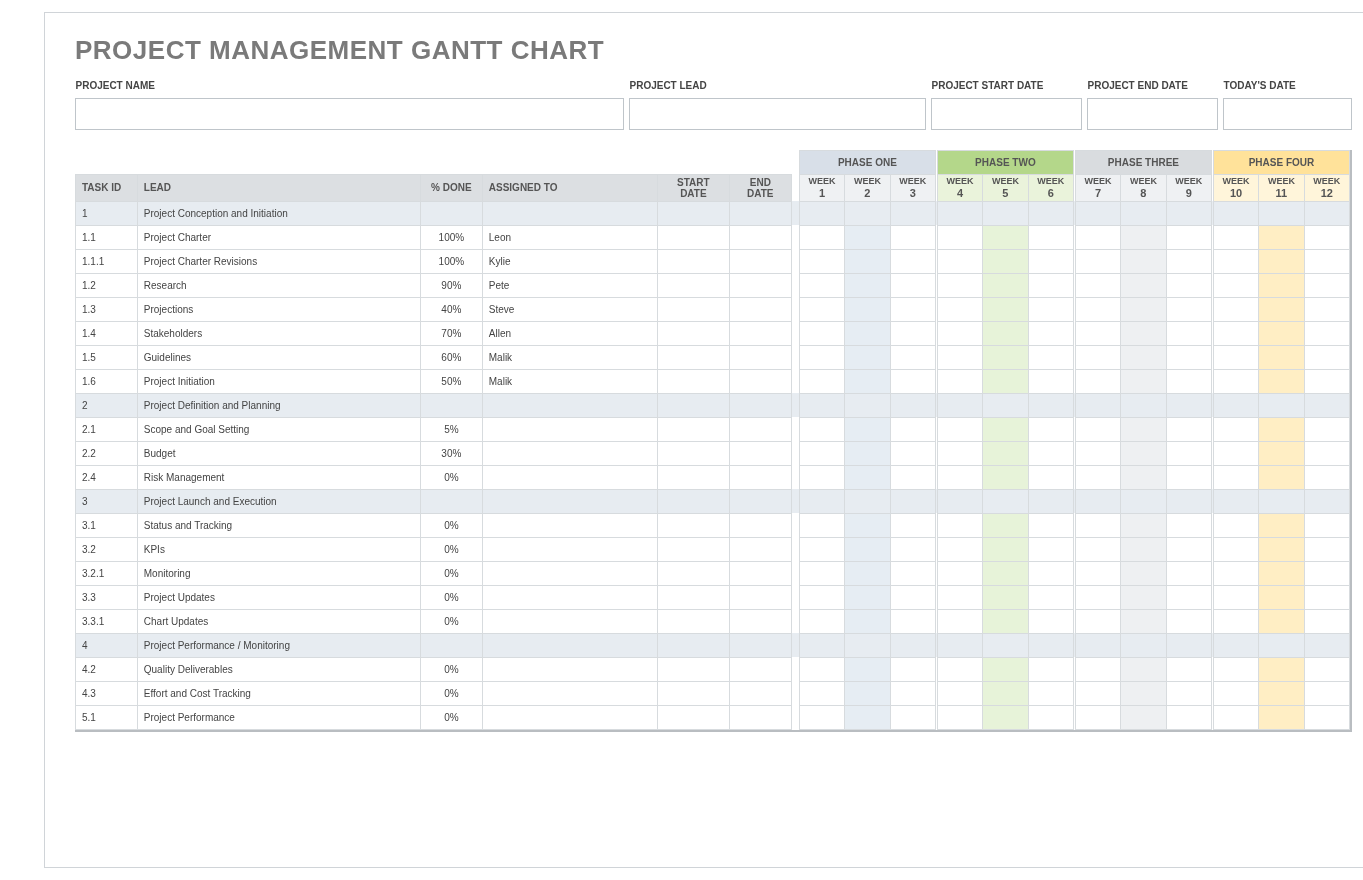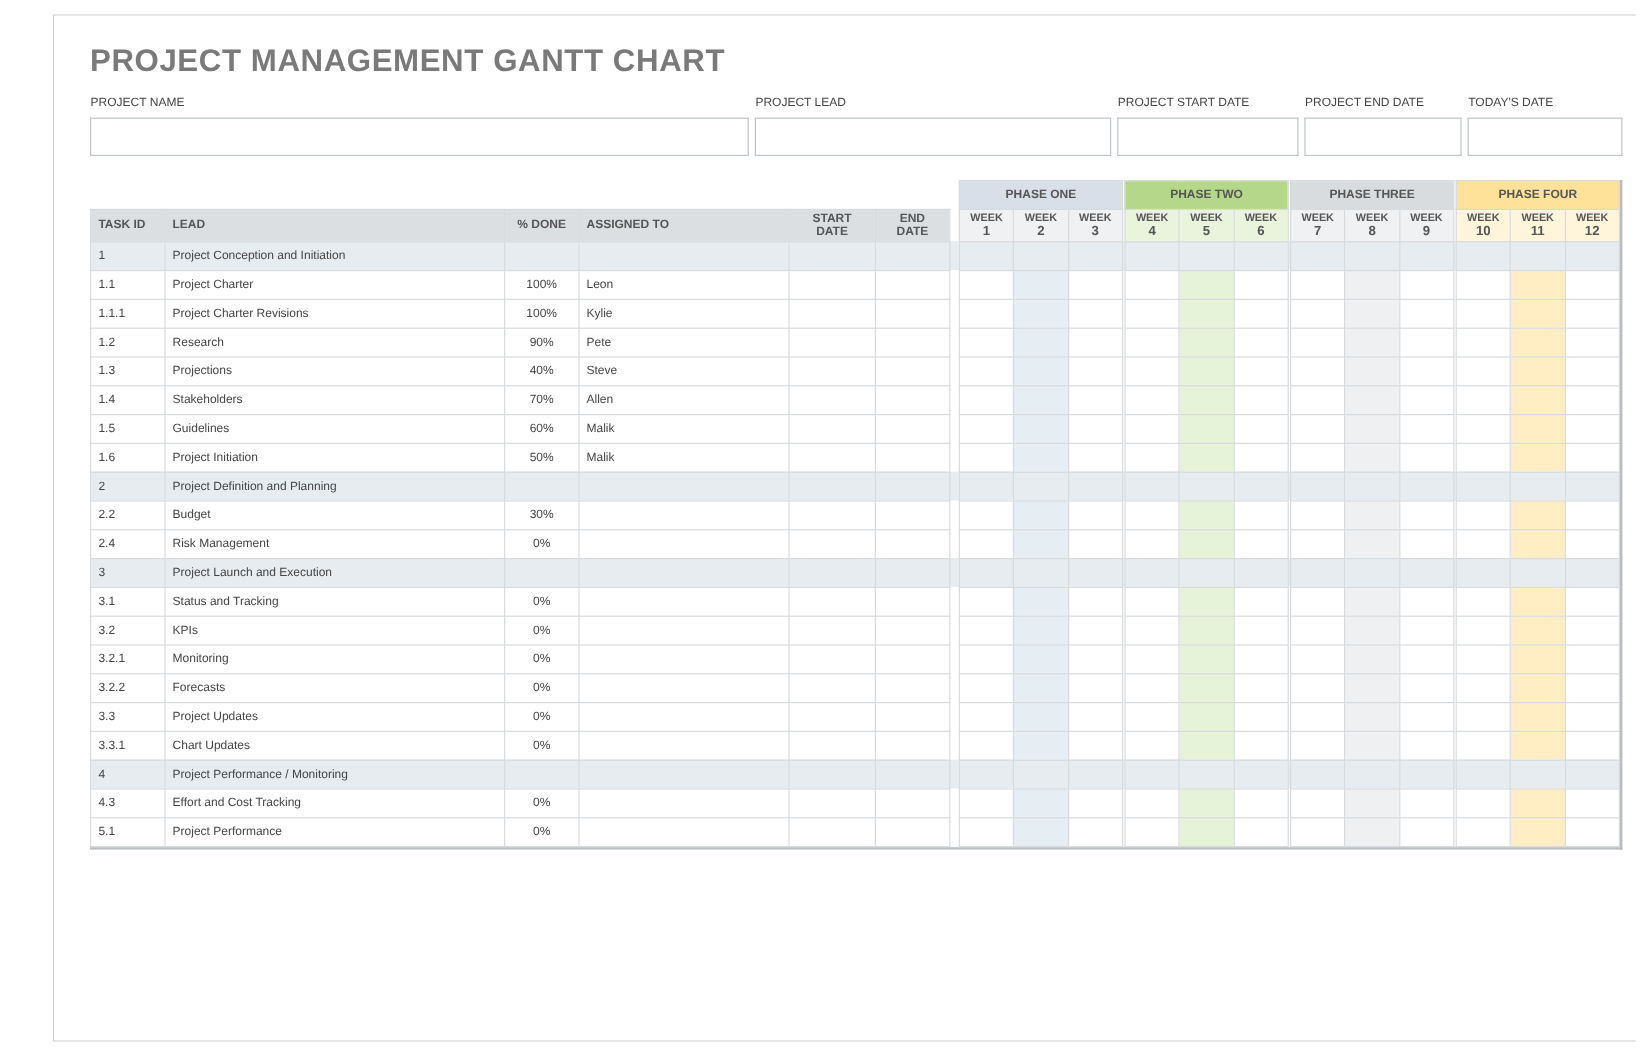--- a/index.html
+++ b/index.html
@@ -5,21 +5,21 @@
   html,body{margin:0;padding:0;font-family:"Century Gothic","Segoe UI",Arial,sans-serif;background:#fff;color:#333;}
   .page{box-sizing:border-box;width:1363px;height:880px;padding:12px;margin-left:32px;}
   .sheet{box-sizing:border-box;width:100%;height:100%;border:1px solid #d0d4d8;padding:22px 30px 30px 30px;position:relative;}
   h1{margin:0 0 14px 0;font-size:26px;font-weight:700;letter-spacing:.5px;color:#7a7a7a;}
   table{border-collapse:collapse;table-layout:fixed;}
   td,th{padding:0;}
 
   
   .meta{width:100%;}
   .meta td{font-size:10px;color:#444;vertical-align:top;}
-  .meta .lbl{height:16px;padding-bottom:2px;}
+  .meta .lbl{height:16px;padding-bottom:2px;font-weight:bold;}
   .meta .box{height:30px;border:1px solid #bfc5ca;}
   .meta .gap{width:8px;border:none;}
 
   
   .gwrap{margin-top:20px;border-bottom:2px solid #b9bdc1;border-right:2px solid #b9bdc1;}
   .gantt{width:100%;font-size:10px;}
   .gantt th,.gantt td{border:1px solid #d7dbde;box-sizing:border-box;height:24px;}
   .gantt .noborder{border:none;}
   .gantt thead th{background:#dcdfe2;color:#555;font-weight:700;text-align:left;padding:0 6px;font-size:10px;}
   .gantt thead th.center{text-align:center;}
@@ -417,20 +417,44 @@
               <td class="noborder" style="border: none;"></td>
               <td class="wk "></td>
               <td class="wk "></td>
               <td class="wk "></td>
               <td class="noborder" style="border: none;"></td>
               <td class="wk "></td>
               <td class="wk "></td>
               <td class="wk "></td>
             </tr>
             <tr>
+              <td>2.1</td>
+              <td>Scope and Goal Setting</td>
+              <td class="c">5%</td>
+              <td></td>
+              <td class="c"></td>
+              <td class="c"></td>
+              <td class="noborder" style="border: none;"></td>
+              <td class="wk "></td>
+              <td class="wk b2"></td>
+              <td class="wk "></td>
+              <td class="noborder" style="border: none;"></td>
+              <td class="wk "></td>
+              <td class="wk b5"></td>
+              <td class="wk "></td>
+              <td class="noborder" style="border: none;"></td>
+              <td class="wk "></td>
+              <td class="wk b8"></td>
+              <td class="wk "></td>
+              <td class="noborder" style="border: none;"></td>
+              <td class="wk "></td>
+              <td class="wk b11"></td>
+              <td class="wk "></td>
+            </tr>
+            <tr>
               <td>2.2</td>
               <td>Budget</td>
               <td class="c">30%</td>
               <td></td>
               <td class="c"></td>
               <td class="c"></td>
               <td class="noborder" style="border: none;"></td>
               <td class="wk "></td>
               <td class="wk b2"></td>
               <td class="wk "></td>
@@ -561,44 +585,20 @@
               <td class="noborder" style="border: none;"></td>
               <td class="wk "></td>
               <td class="wk b8"></td>
               <td class="wk "></td>
               <td class="noborder" style="border: none;"></td>
               <td class="wk "></td>
               <td class="wk b11"></td>
               <td class="wk "></td>
             </tr>
             <tr>
-              <td>3.2.2</td>
-              <td>Forecasts</td>
-              <td class="c">0%</td>
-              <td></td>
-              <td class="c"></td>
-              <td class="c"></td>
-              <td class="noborder" style="border: none;"></td>
-              <td class="wk "></td>
-              <td class="wk b2"></td>
-              <td class="wk "></td>
-              <td class="noborder" style="border: none;"></td>
-              <td class="wk "></td>
-              <td class="wk b5"></td>
-              <td class="wk "></td>
-              <td class="noborder" style="border: none;"></td>
-              <td class="wk "></td>
-              <td class="wk b8"></td>
-              <td class="wk "></td>
-              <td class="noborder" style="border: none;"></td>
-              <td class="wk "></td>
-              <td class="wk b11"></td>
-              <td class="wk "></td>
-            </tr>
-            <tr>
               <td>3.3</td>
               <td>Project Updates</td>
               <td class="c">0%</td>
               <td></td>
               <td class="c"></td>
               <td class="c"></td>
               <td class="noborder" style="border: none;"></td>
               <td class="wk "></td>
               <td class="wk b2"></td>
               <td class="wk "></td>
@@ -657,20 +657,44 @@
               <td class="noborder" style="border: none;"></td>
               <td class="wk "></td>
               <td class="wk "></td>
               <td class="wk "></td>
               <td class="noborder" style="border: none;"></td>
               <td class="wk "></td>
               <td class="wk "></td>
               <td class="wk "></td>
             </tr>
             <tr>
+              <td>4.2</td>
+              <td>Quality Deliverables</td>
+              <td class="c">0%</td>
+              <td></td>
+              <td class="c"></td>
+              <td class="c"></td>
+              <td class="noborder" style="border: none;"></td>
+              <td class="wk "></td>
+              <td class="wk b2"></td>
+              <td class="wk "></td>
+              <td class="noborder" style="border: none;"></td>
+              <td class="wk "></td>
+              <td class="wk b5"></td>
+              <td class="wk "></td>
+              <td class="noborder" style="border: none;"></td>
+              <td class="wk "></td>
+              <td class="wk b8"></td>
+              <td class="wk "></td>
+              <td class="noborder" style="border: none;"></td>
+              <td class="wk "></td>
+              <td class="wk b11"></td>
+              <td class="wk "></td>
+            </tr>
+            <tr>
               <td>4.3</td>
               <td>Effort and Cost Tracking</td>
               <td class="c">0%</td>
               <td></td>
               <td class="c"></td>
               <td class="c"></td>
               <td class="noborder" style="border: none;"></td>
               <td class="wk "></td>
               <td class="wk b2"></td>
               <td class="wk "></td>

